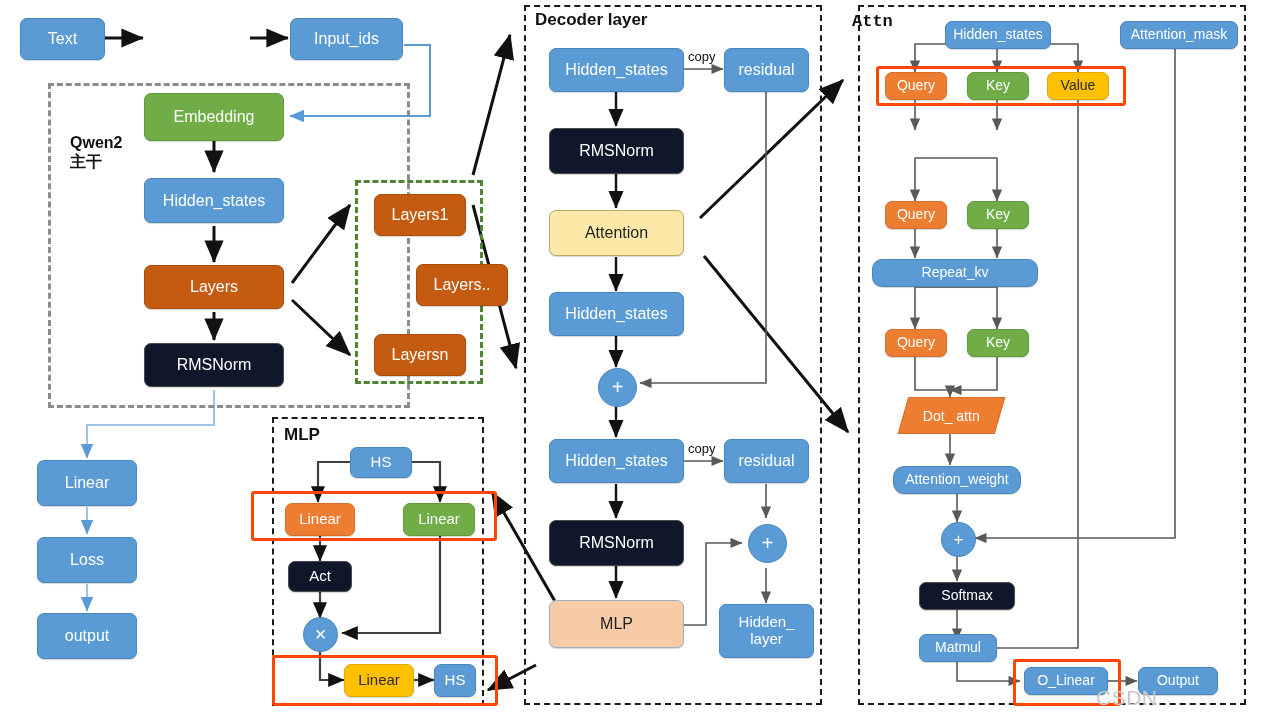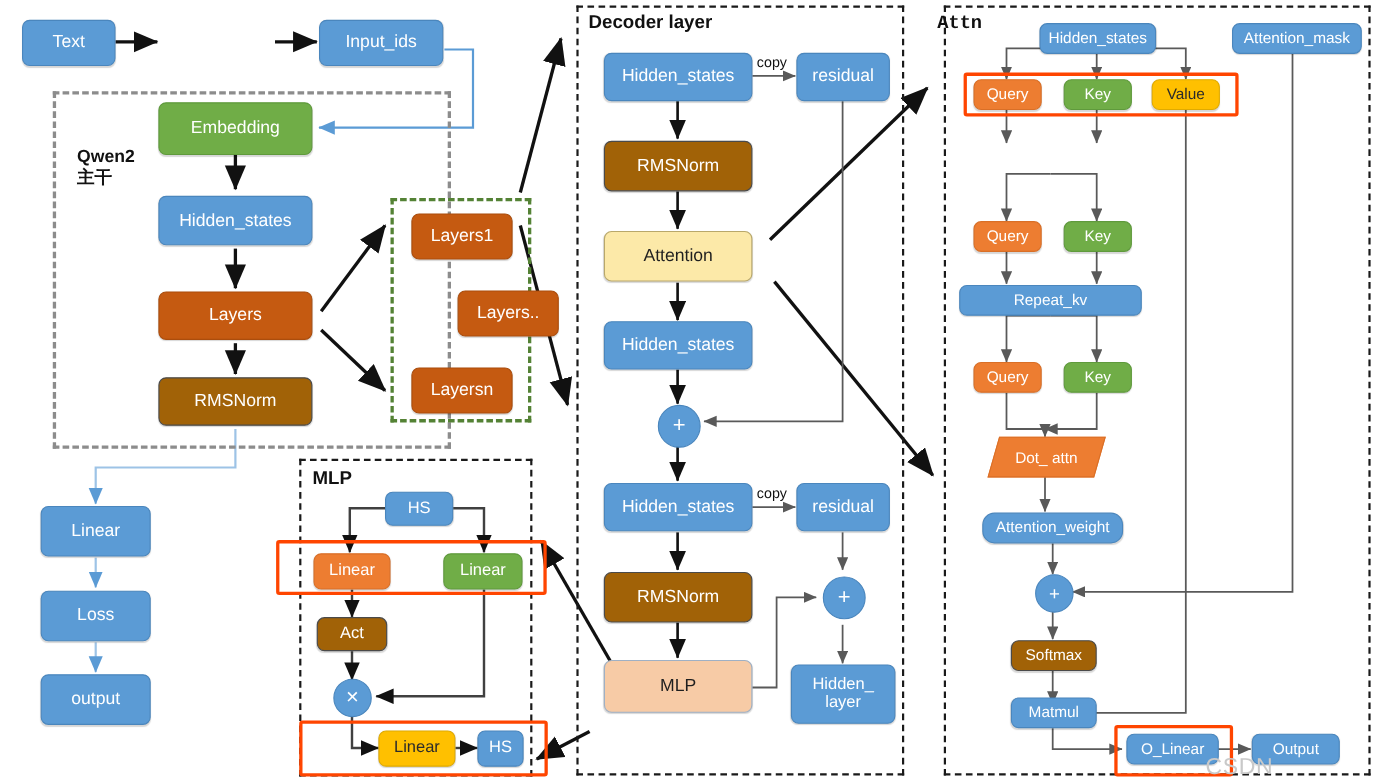--- a/index.html
+++ b/index.html
@@ -8,21 +8,21 @@
   svg#wires{position:absolute;left:0;top:0;width:1266px;height:713px;pointer-events:none;}
 
   .node{position:absolute;display:flex;align-items:center;justify-content:center;
         border-radius:7px;box-sizing:border-box;text-align:center;line-height:1.12;
         font-size:16px;color:#ffffff;border:1px solid rgba(0,0,0,.18);
         box-shadow:0 1px 1px rgba(0,0,0,.16);}
   .blue{background:#5B9BD5;border-color:#4a86bd;}
   .green{background:#70AD47;border-color:#5f9a3c;}
   .orange{background:#ED7D31;border-color:#d96f27;}
   .brown{background:#C55A11;border-color:#ab4d0d;}
-  .gray{background:#a16207;border-color:#4a4a4a;}
+  .gray{background:#0f172a;border-color:#4a4a4a;}
   .yellow{background:#FFC000;border-color:#e0aa00;color:#2b2b2b;}
   .cream{background:#FCE9A8;border-color:#b9a86a;color:#1f1f1f;}
   .peach{background:#F7CBA6;border-color:#9fb0c4;color:#1f1f1f;}
 
   .circle{position:absolute;border-radius:50%;background:#5B9BD5;border:1px solid #4a86bd;
           display:flex;align-items:center;justify-content:center;color:#fff;font-size:20px;}
 
   .para{position:absolute;background:#ED7D31;border:1px solid #d96f27;
         display:flex;align-items:center;justify-content:center;color:#fff;font-size:14px;
         transform:skewX(-16deg);}
@@ -291,21 +291,21 @@
   </div>
 
 
   <div class="node orange" style="left:885px;top:201px;width:62px;height:28px;font-size:14px;">
     <span>Query</span>
   </div>
   <div class="node green" style="left:967px;top:201px;width:62px;height:28px;font-size:14px;">
     <span>Key</span>
   </div>
 
-  <div class="node blue" style="left:872px;top:259px;width:166px;height:28px;font-size:14px;">
+  <div class="node blue" style="left:872px;top:259px;width:166px;height:28px;font-size:14px;border-radius:10px;">
     <span>Repeat_kv</span>
   </div>
 
   <div class="node orange" style="left:885px;top:329px;width:62px;height:28px;font-size:14px;">
     <span>Query</span>
   </div>
   <div class="node green" style="left:967px;top:329px;width:62px;height:28px;font-size:14px;">
     <span>Key</span>
   </div>
 
@@ -314,21 +314,21 @@
   </div>
 
   <div class="node blue" style="left:893px;top:466px;width:128px;height:28px;font-size:14px;border-radius:11px;">
     <span>Attention_weight</span>
   </div>
 
   <div class="circle" style="left:941px;top:522px;width:33px;height:33px;font-size:17px;">
     <span>+</span>
   </div>
 
-  <div class="node gray" style="left:919px;top:582px;width:78px;height:28px;font-size:14px;">
+  <div class="node gray" style="left:919px;top:582px;width:96px;height:28px;font-size:14px;">
     <span>Softmax</span>
   </div>
   <div class="node blue" style="left:919px;top:634px;width:78px;height:28px;font-size:14px;">
     <span>Matmul</span>
   </div>
 
   <div class="hilite" style="left:1013px;top:659px;width:108px;height:47px;"></div>
   <div class="node blue" style="left:1024px;top:667px;width:84px;height:28px;font-size:14px;">
     <span>O_Linear</span>
   </div>

